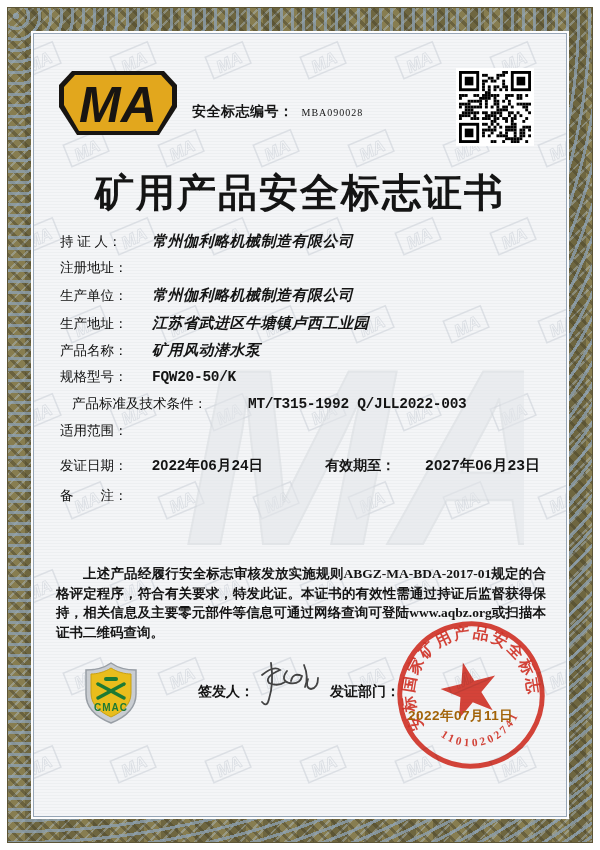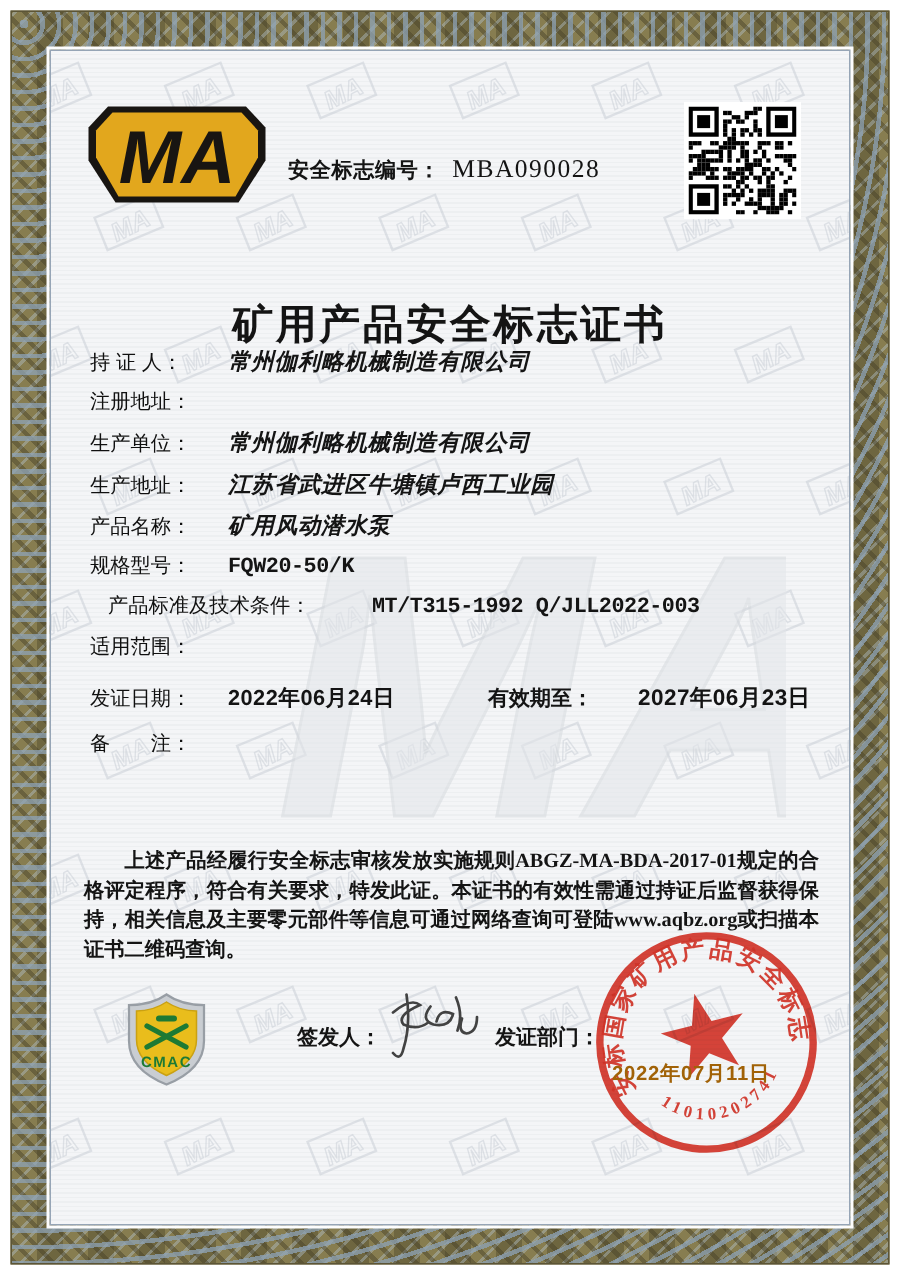--- a/index.html
+++ b/index.html
@@ -13,25 +13,25 @@
       repeating-linear-gradient(-45deg, rgba(180,196,210,.4) 0 2px, rgba(0,0,0,0) 2px 8px),
       repeating-linear-gradient(90deg, #877d50 0 17px, #6e6640 17px 34px);}
   .paper{position:absolute;inset:33px;border:1px solid #96a5b6;outline:2px solid #fdfdfd;
     background:repeating-linear-gradient(180deg,#f4f5f7 0 2px,#edeff1 2px 3px);overflow:hidden;}
   .wm-layer{position:absolute;inset:0;pointer-events:none;}
   .wm-item{position:absolute;opacity:.5;}
   .wm-big{position:absolute;left:130px;top:270px;opacity:.55;pointer-events:none;}
   .abs{position:absolute;}
   
   .certno{left:192px;top:103px;font-size:14px;font-weight:700;letter-spacing:.5px;}
-  .certno .num{font-family:"Liberation Serif","DejaVu Serif",serif;font-weight:400;font-size:17px;margin-left:8px;letter-spacing:1px;}
+  .certno .num{font-family:"Liberation Serif","DejaVu Serif",serif;font-weight:400;font-size:10px;margin-left:8px;letter-spacing:1px;}
   .qr-wrap{left:456px;top:68px;background:#fff;padding:3px;line-height:0;}
   
-  .title{left:0;top:166px;width:600px;text-align:center;font-size:27px;font-weight:900;
-         letter-spacing:2px;font-family:"Liberation Serif","DejaVu Serif",serif;margin-top:32px;}
+  .title{left:0;top:166px;width:600px;text-align:center;font-size:39px;font-weight:900;
+         letter-spacing:2px;font-family:"Liberation Serif","DejaVu Serif",serif;}
   
   .fields{left:60px;top:232px;width:492px;}
   .frow{display:flex;align-items:baseline;height:27.2px;}
   .frow .label{flex:none;width:92px;font-size:13.5px;color:#101010;}
   .frow.wide .label{width:176px;margin-left:12px;}
   .frow .value{font-size:15px;font-weight:700;font-style:italic;
                font-family:"Liberation Serif","DejaVu Serif",serif;letter-spacing:.5px;}
   .frow .value.latin{font-style:normal;font-family:"Liberation Mono","DejaVu Sans Mono",monospace;
                font-weight:700;font-size:14.5px;letter-spacing:-.3px;}
   .daterow{margin-top:6px;}

